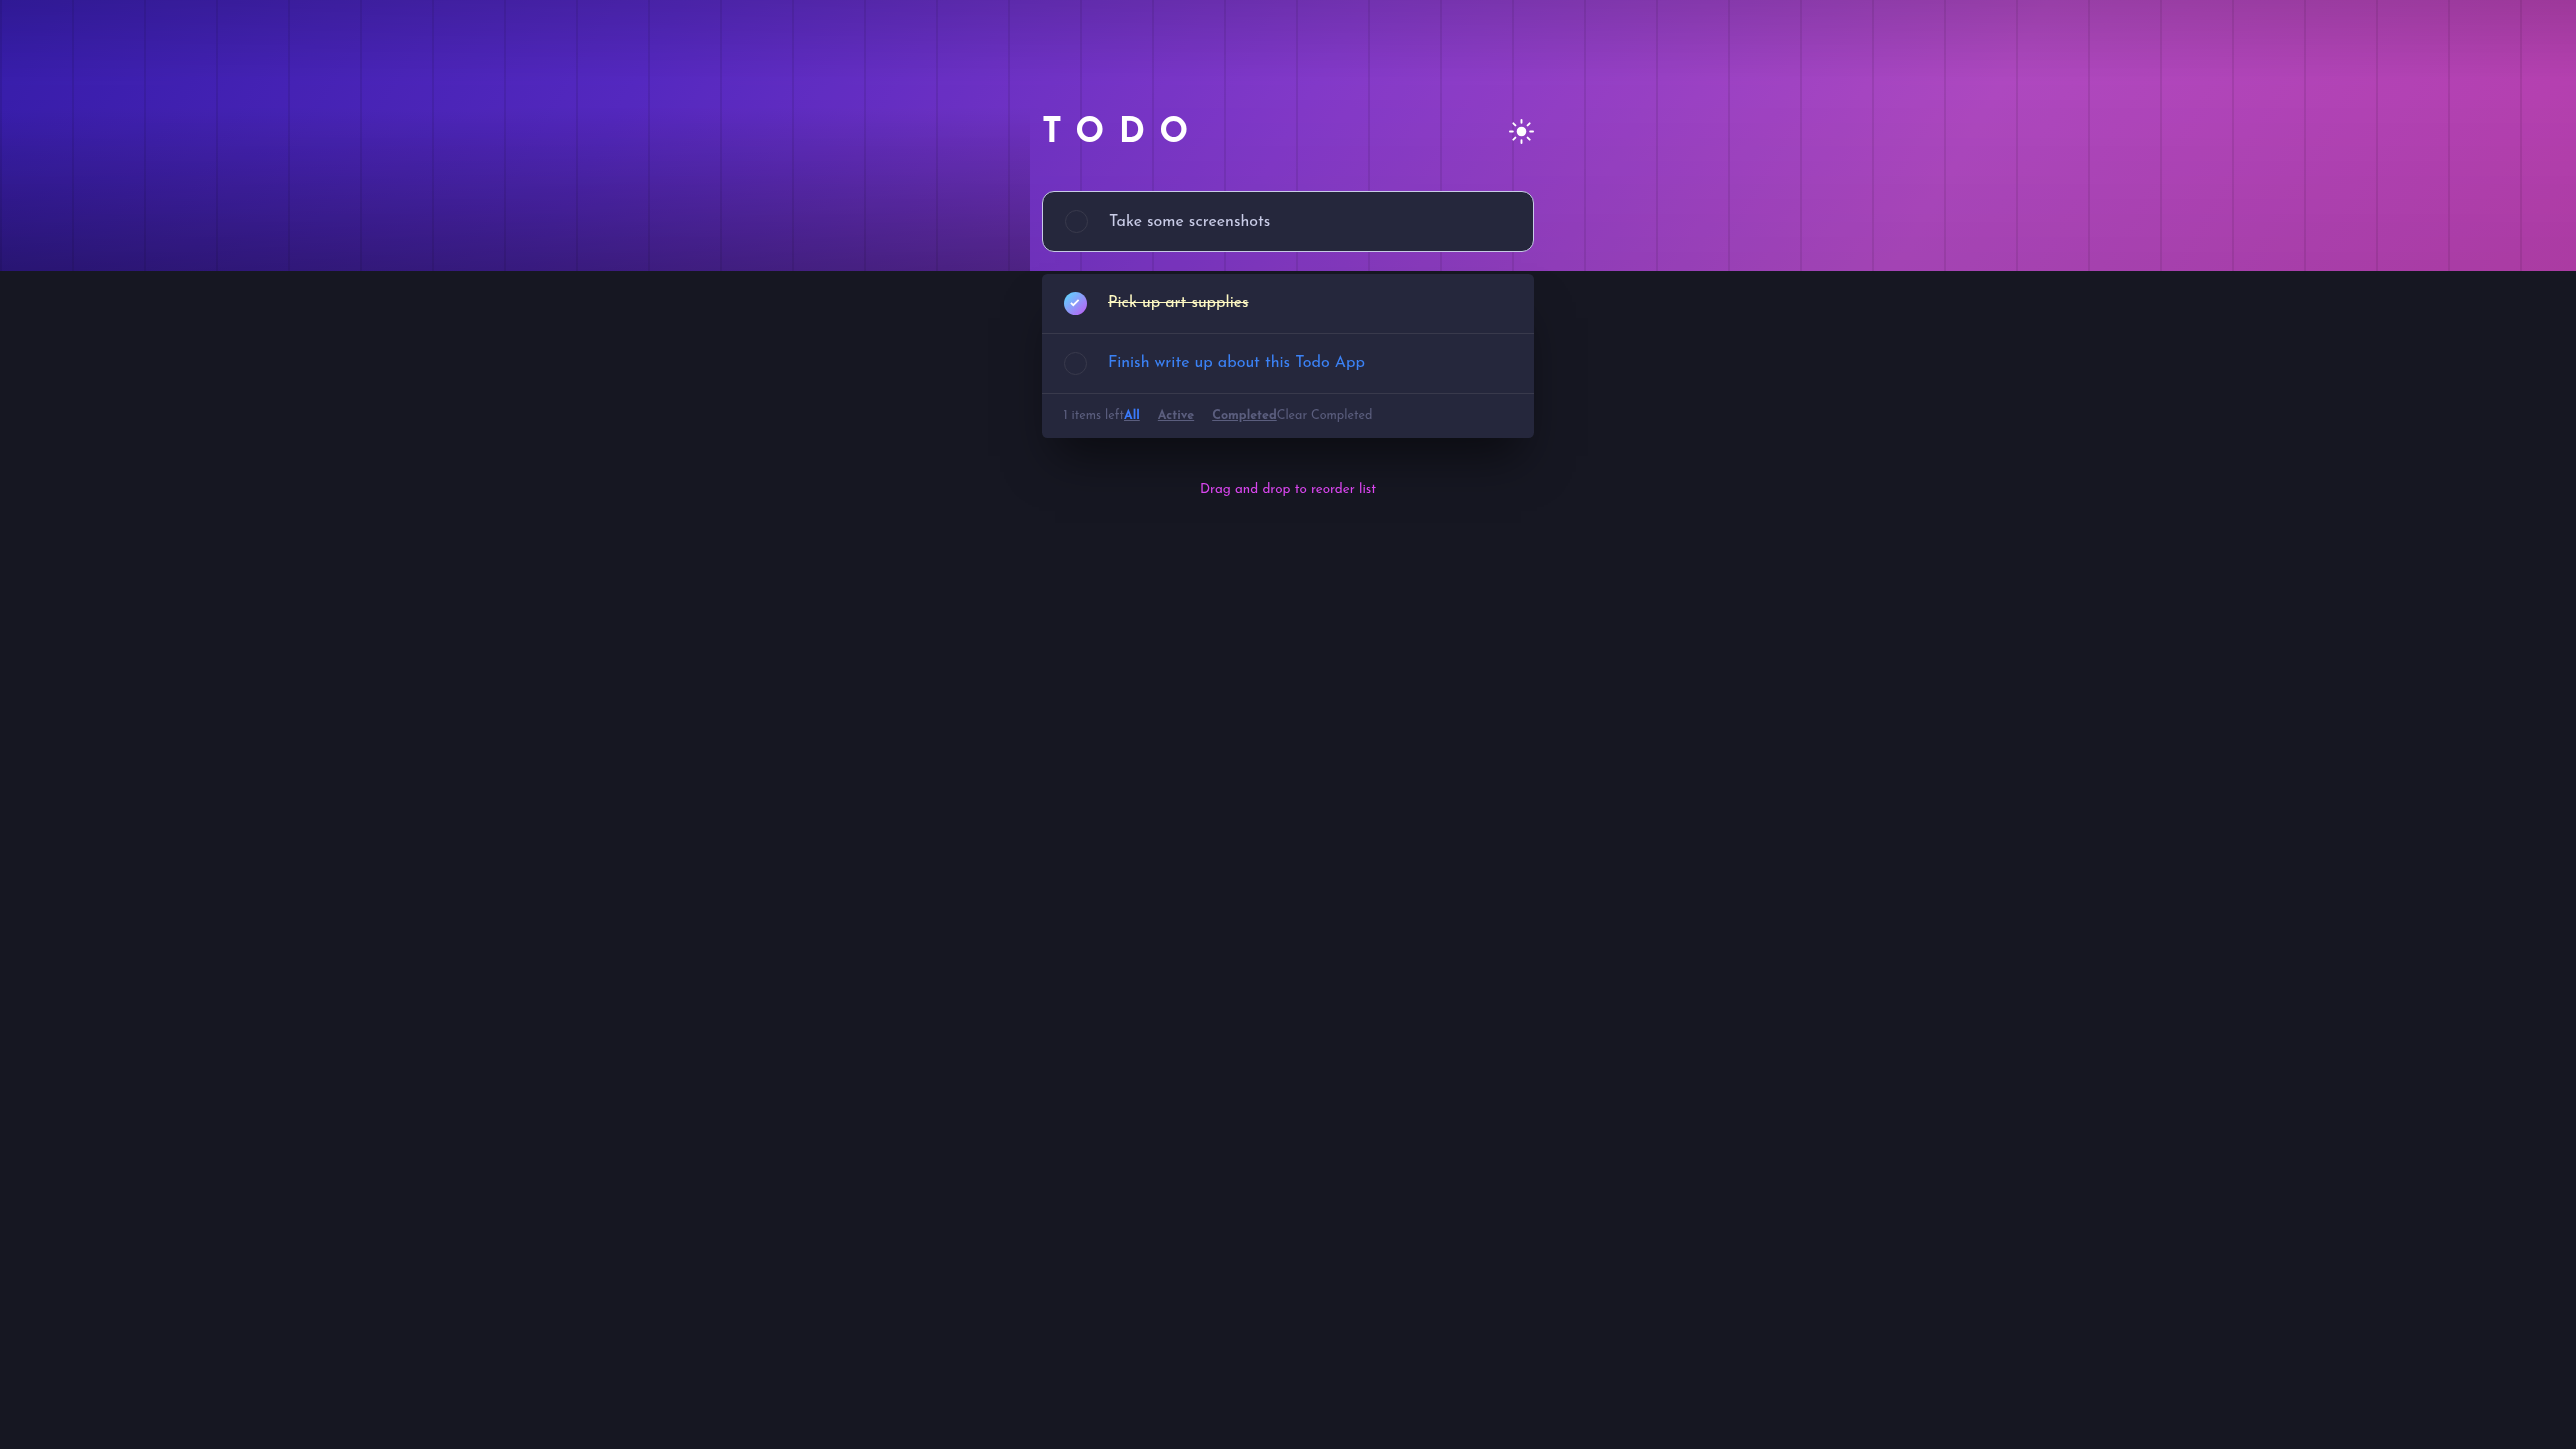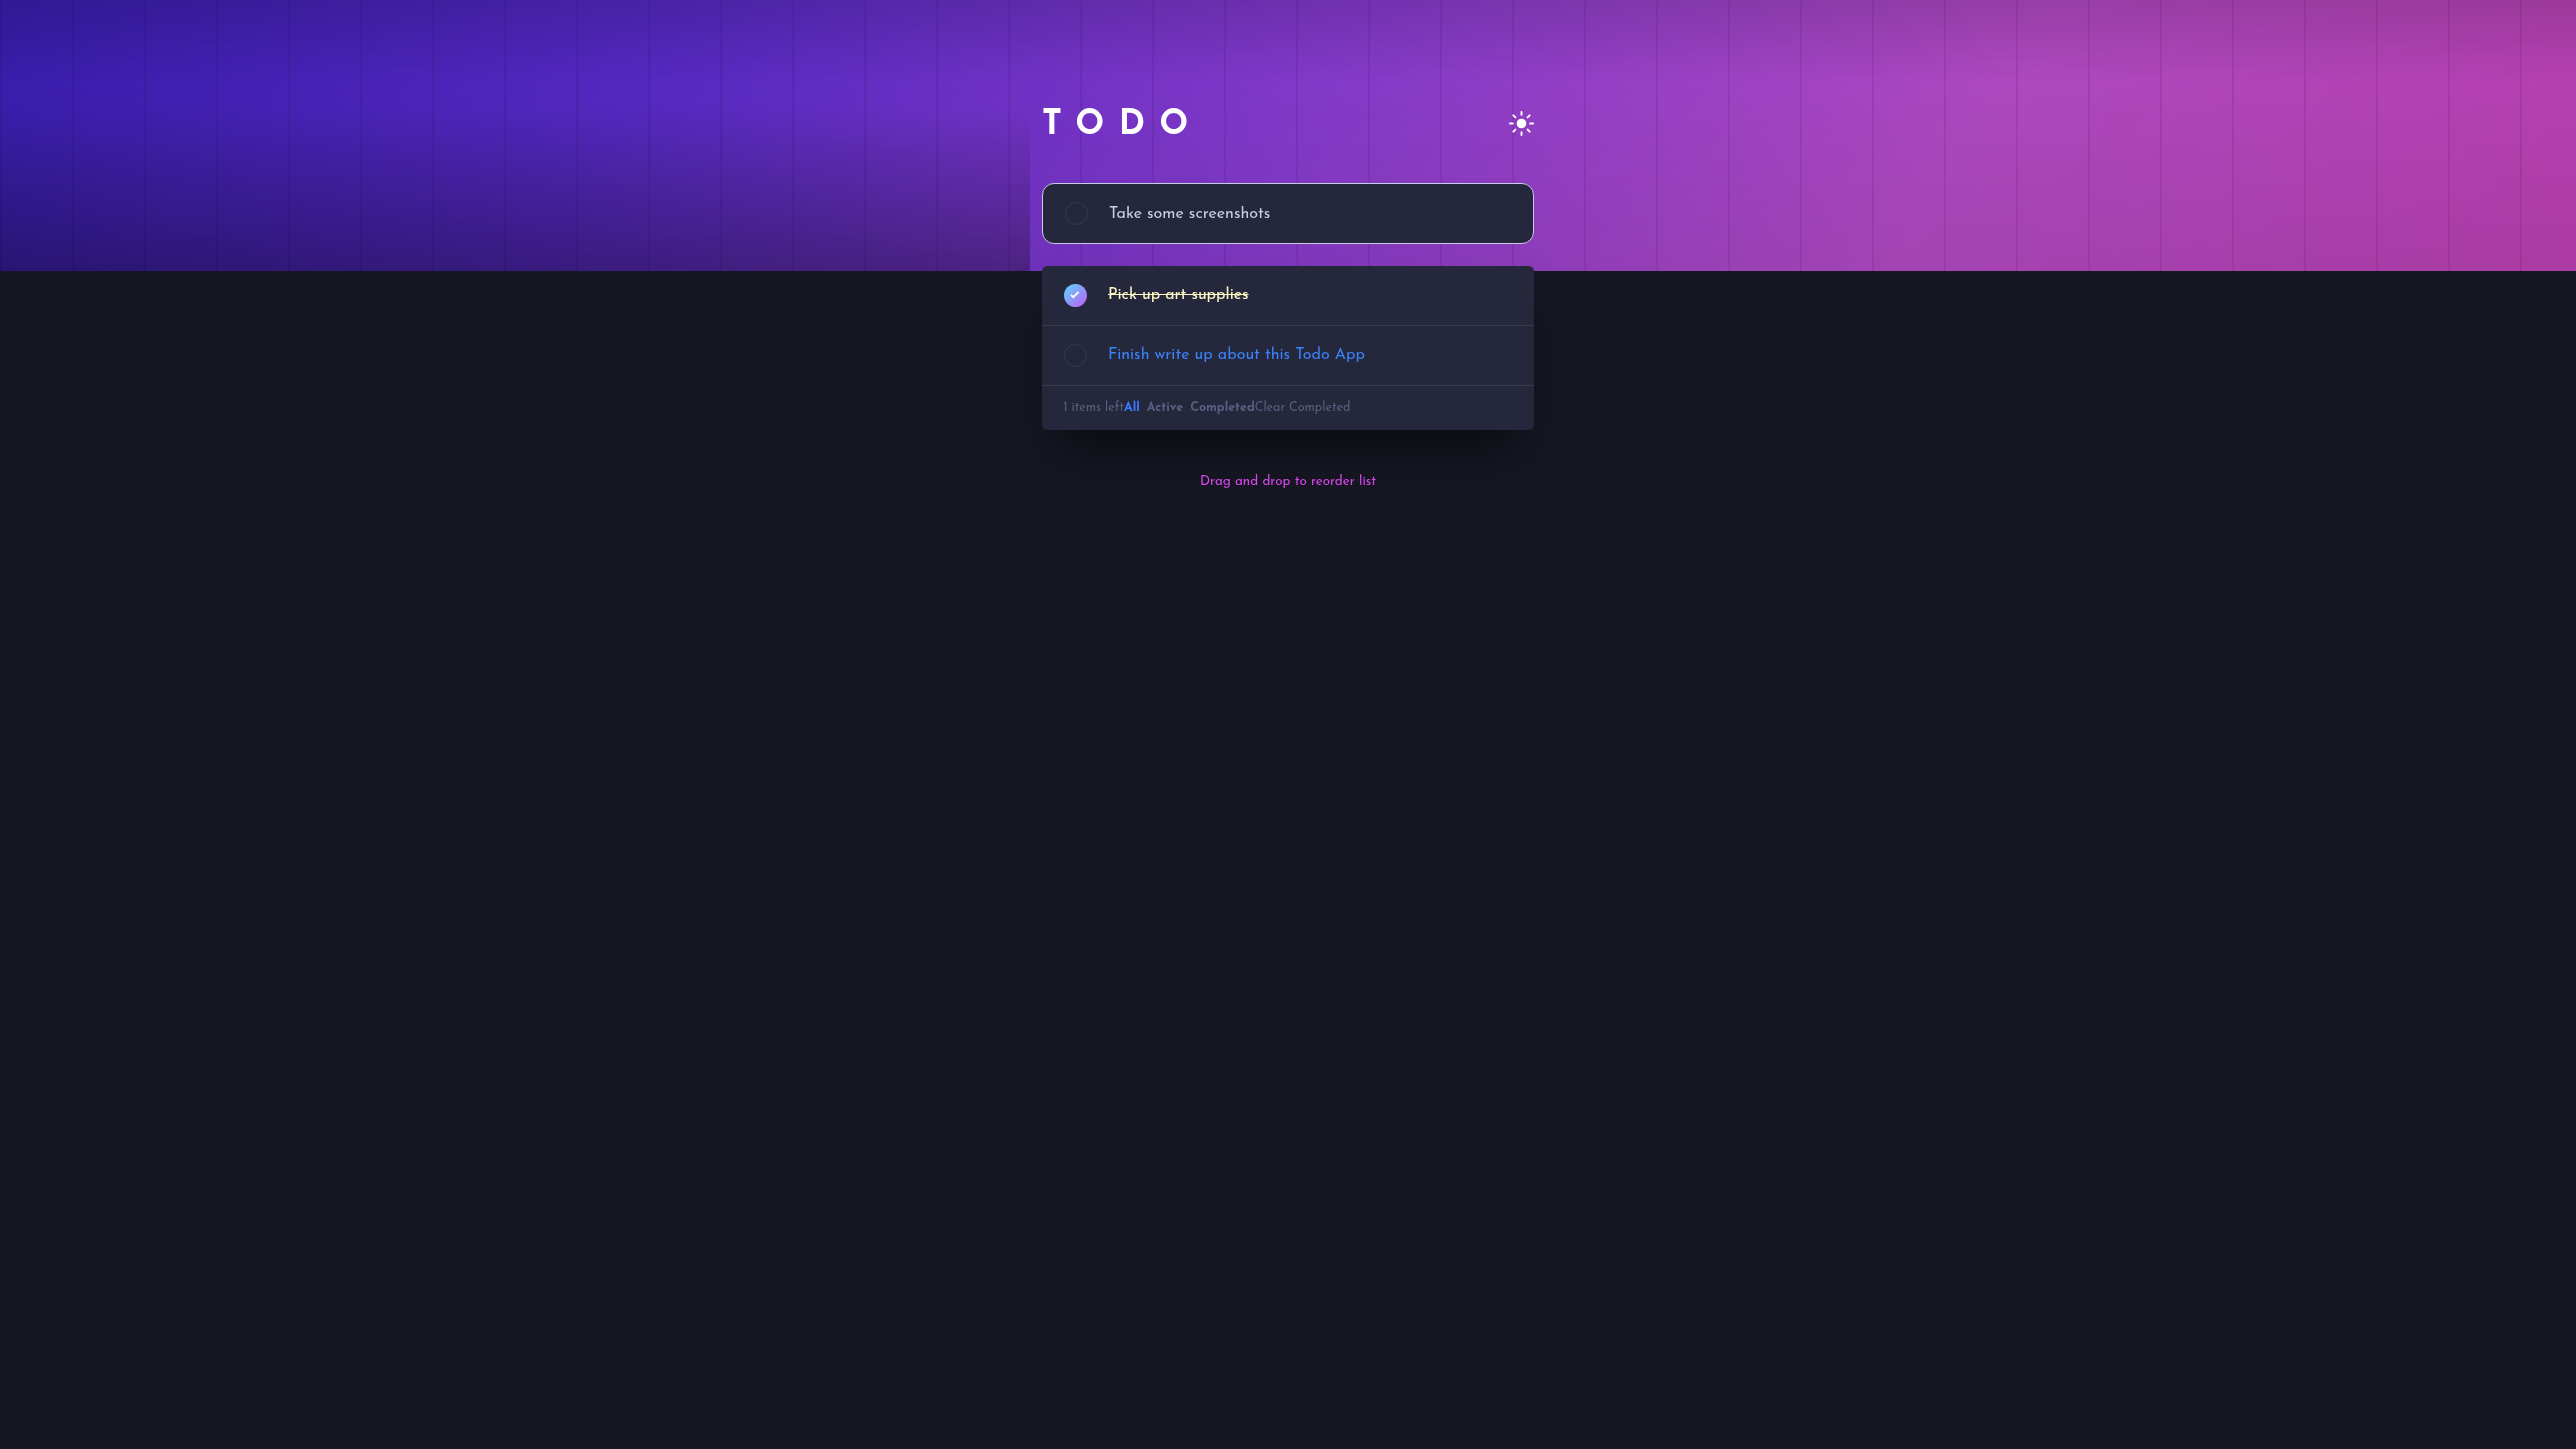--- a/index.html
+++ b/index.html
@@ -41,21 +41,21 @@
       bottom: 0;
       left: 0;
       width: 40%;
       height: 60%;
       background: linear-gradient(180deg, transparent 0%, rgba(0,0,0,0.3) 100%);
     }
 
     .container {
       position: relative;
       max-width: 492px;
-      margin: 8px auto;
+      margin: 16px auto;
       padding-top: 100px;
     }
 
     .header {
       display: flex;
       justify-content: space-between;
       align-items: center;
       margin-bottom: 40px;
     }
 
@@ -151,21 +151,22 @@
     .footer {
       padding: 16px 21.5px;
       display: flex;
       align-items: center;
       font-size: 12.5px;
       color: #5b5e7e;
     }
 
     .filters {
       display: flex;
-      gap: 7px;
+      gap: 18px;
+      text-decoration: underline;
     }
 
     .filter-btn {
       background: none;
       border: none;
       color: #5b5e7e;
       font-size: 12.5px;
       font-family: inherit;
       font-weight: 700;
       cursor: pointer;

